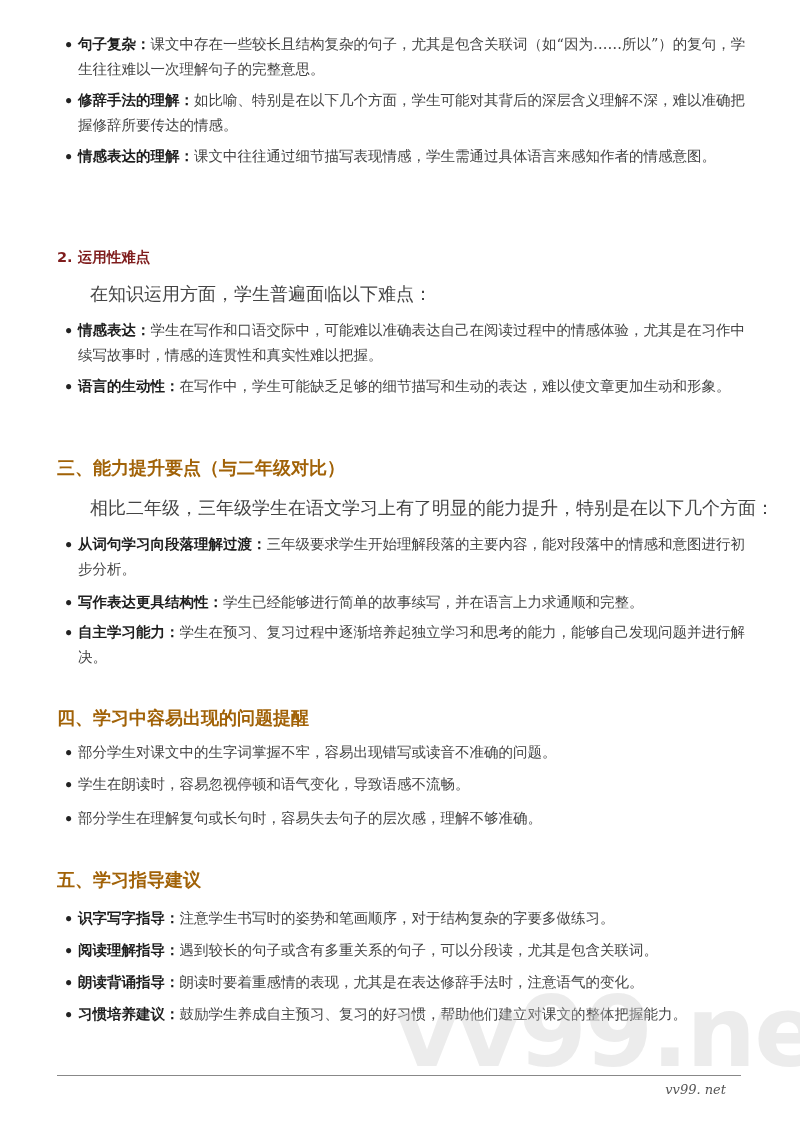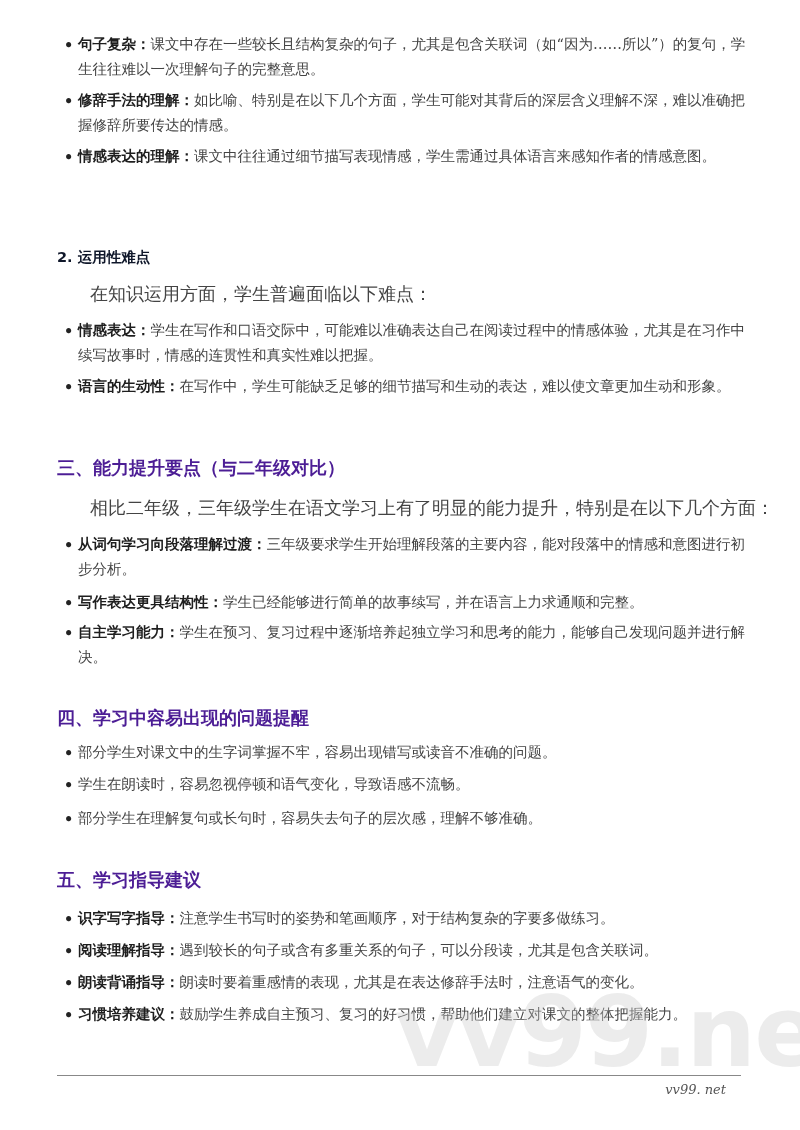--- a/index.html
+++ b/index.html
@@ -3,24 +3,24 @@
 <meta charset="utf-8">
 <style>
   html, body { margin: 0; padding: 0; background: #ffffff; }
   body { width: 800px; height: 1130px; position: relative; overflow: hidden;
     font-family: "DejaVu Serif", "Liberation Serif", serif; color: #3a3a3a; }
   .page { position: absolute; left: 0; top: 0; width: 800px; height: 1130px; }
   .bl { position: absolute; left: 78px; width: 670px; font-size: 14.5px; line-height: 25px; color: #444; }
   .bl .dot { position: absolute; left: -14px; top: 0; font-weight: bold; color: #222; }
   .bl b { font-family: Liberation Serif, serif; font-weight: bold; color: #1e1e1e; }
   .sub { position: absolute; left: 57px; font-size: 14.5px; font-weight: bold;
-    font-family: "DejaVu Sans", "Liberation Sans", sans-serif; color: #0f172a; }
+    font-family: "DejaVu Sans", "Liberation Sans", sans-serif; color: #7f1d1d; }
   .para { position: absolute; left: 90px; font-size: 18px; color: #444; }
   .h2 { position: absolute; left: 57px; font-size: 18px; font-weight: bold;
-    font-family: "DejaVu Sans", "Liberation Sans", sans-serif; color: #4c1d95; }
+    font-family: "DejaVu Sans", "Liberation Sans", sans-serif; color: #a16207; }
   .rule { position: absolute; left: 57px; top: 1075px; width: 684px; height: 1px; background: #888; }
   .footer { position: absolute; right: 74px; top: 1082px; font-size: 13px; font-style: italic; color: #555; }
   .wm { position: absolute; left: 395px; top: 975px; font-size: 98px; font-weight: bold;
     font-family: "DejaVu Sans", "Liberation Sans", sans-serif; color: rgba(200,200,200,0.35);
     letter-spacing: -2px; pointer-events: none; }
 </style>
 </head>
 <body>
 
 <div class="page">

